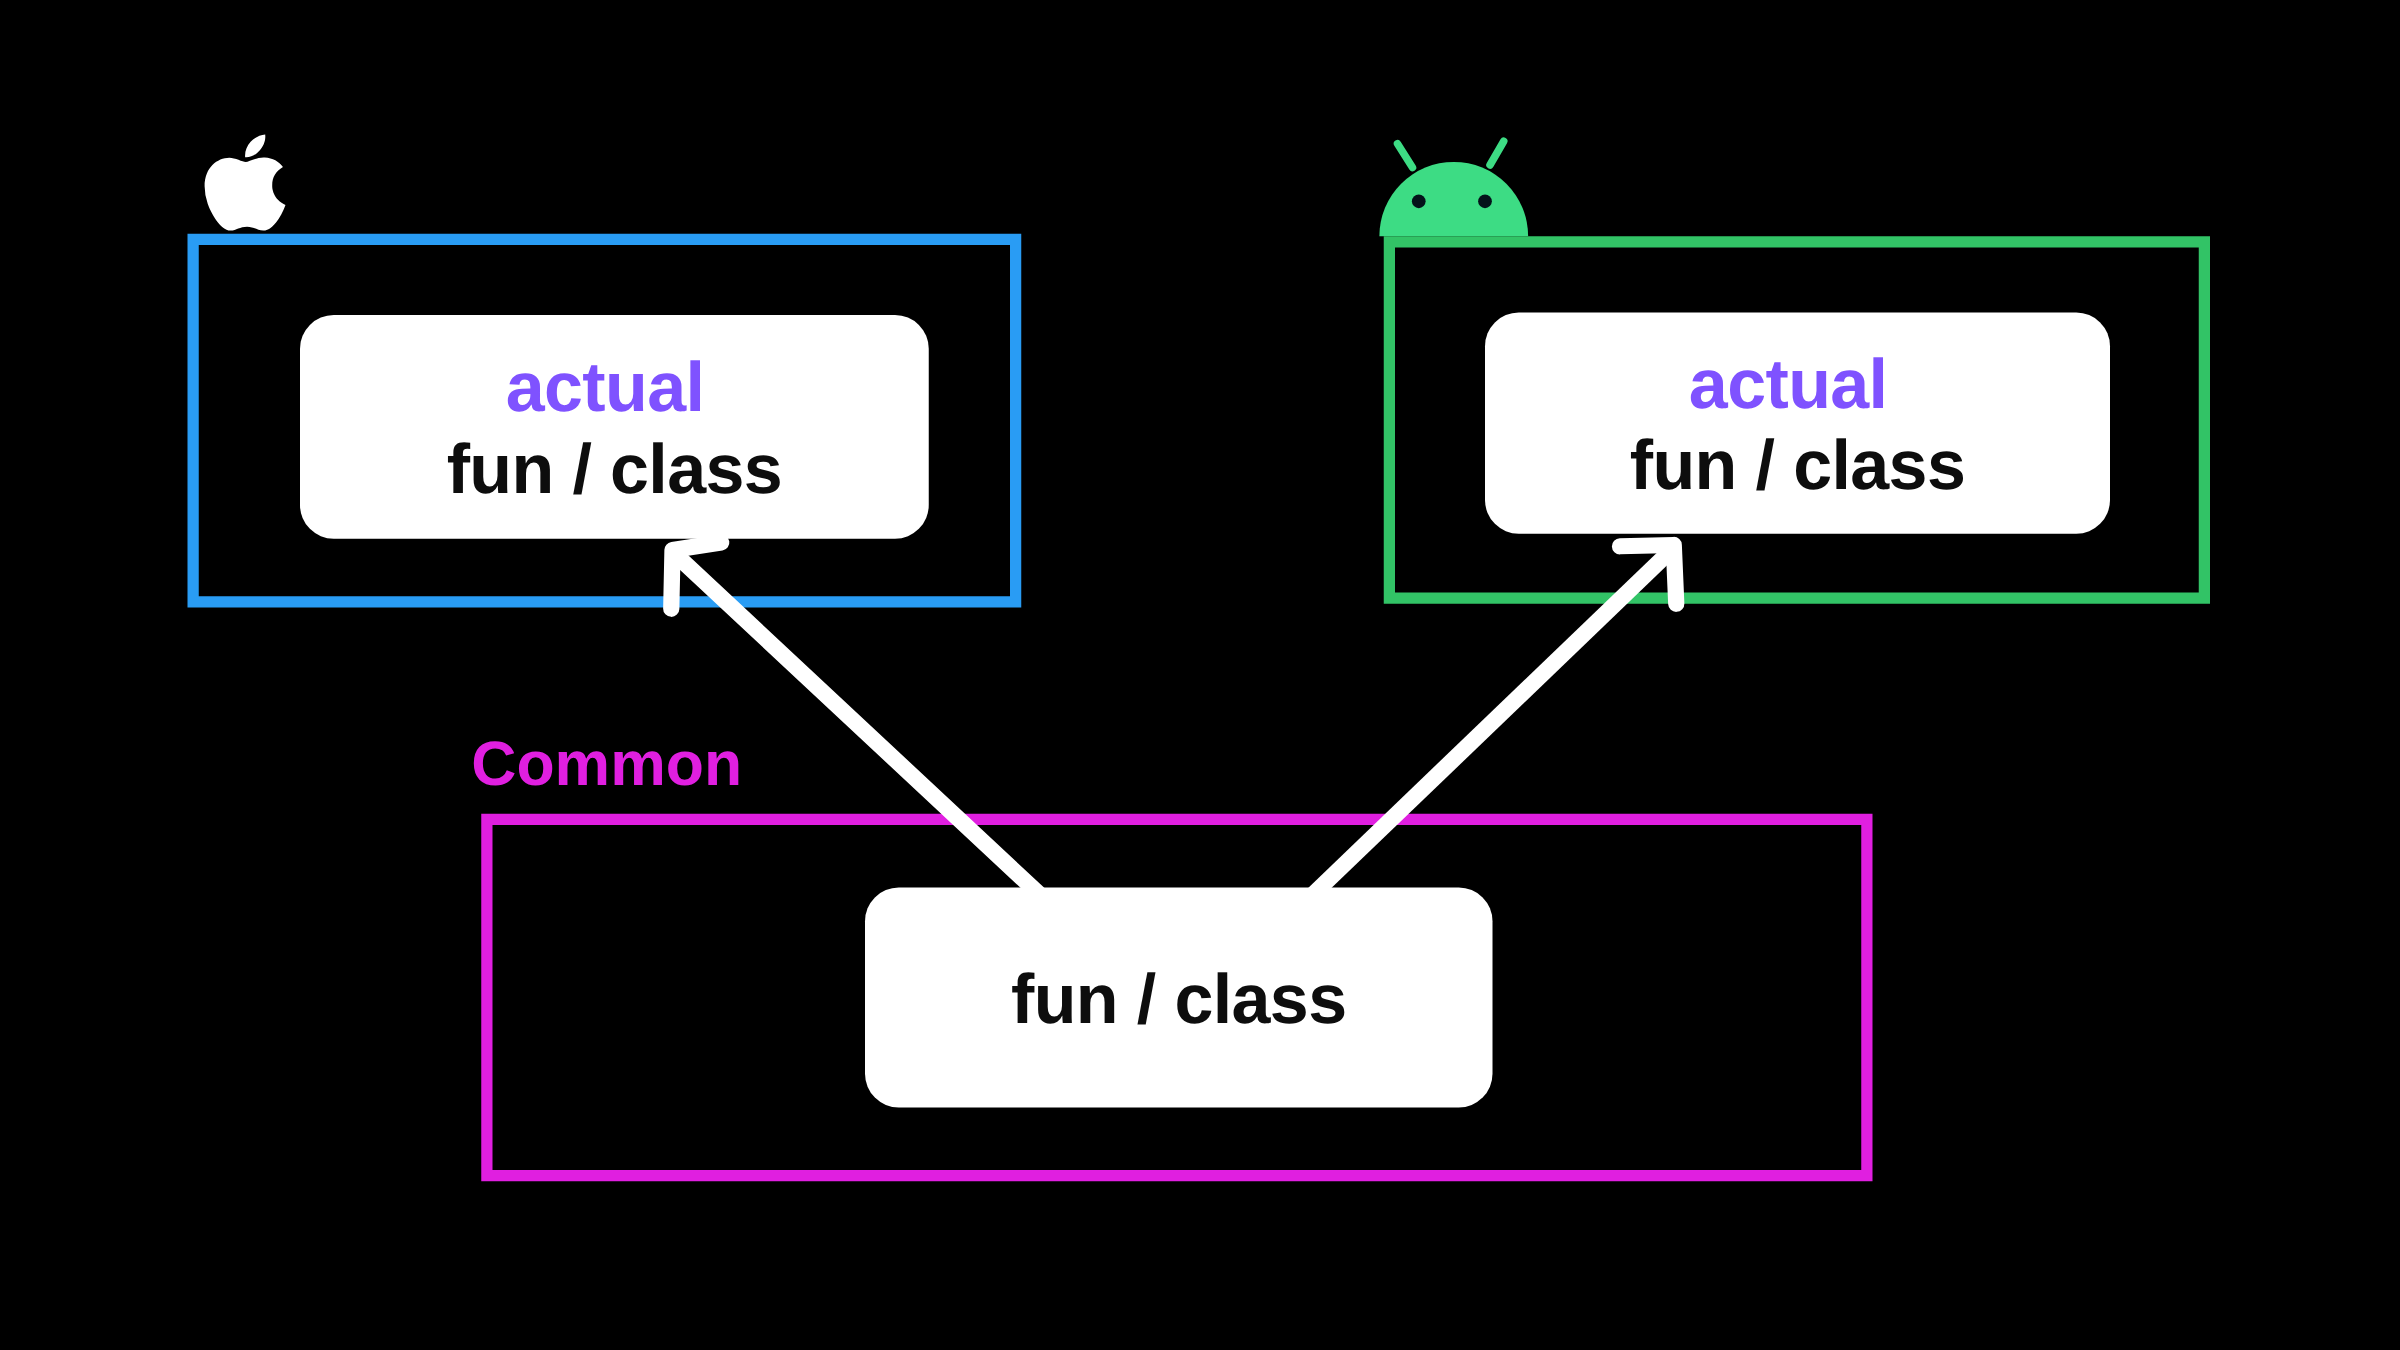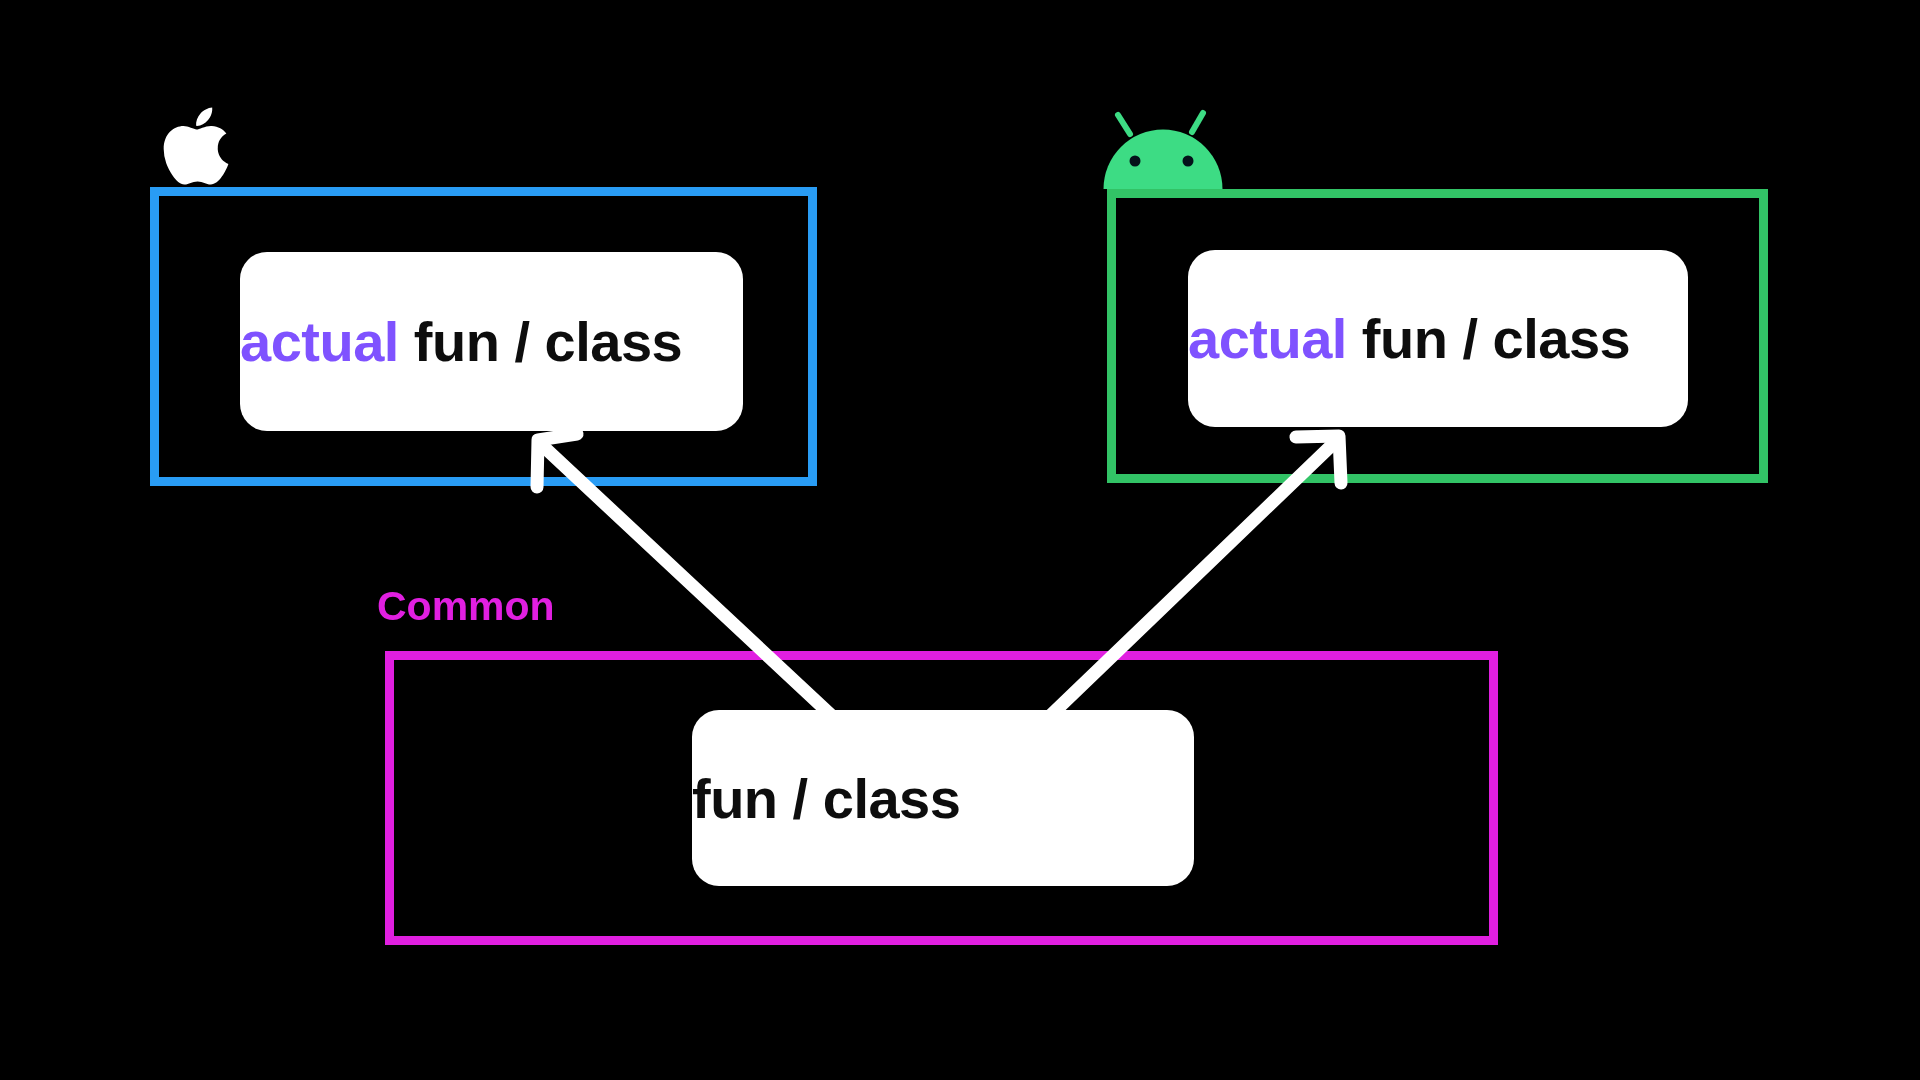--- a/index.html
+++ b/index.html
@@ -46,38 +46,39 @@
     left: 385px; top: 651px;
     width: 1113px; height: 294px;
     border-color: var(--common-border);
   }
   .card {
     position: absolute;
     background: var(--card-bg);
     border-radius: 27px;
     display: flex;
     align-items: center;
-    justify-content: flex-start;
+    justify-content: center;
     font-weight: 700;
     font-size: 56px;
     letter-spacing: -0.5px;
     color: var(--card-text);
     white-space: nowrap;
+    flex-direction: column;
   }
   .card-ios    { left: 240px;  top: 252px; width: 503px; height: 179px; }
   .card-android{ left: 1188px; top: 250px; width: 500px; height: 177px; }
   .card-expect { left: 692px;  top: 710px; width: 502px; height: 176px; }
   .keyword {
     color: var(--keyword);
     margin-right: 15px;
   }
   .common-label {
     position: absolute;
     left: 377px; top: 586px;
-    font-size: 41px;
+    font-size: 50px;
     font-weight: 700;
     color: var(--common-border);
     line-height: 1;
   }
   .icon-apple {
     position: absolute;
     left: 160px; top: 102px;
     width: 72px; height: 88px;
   }
   .icon-apple svg { width: 100%; height: 100%; fill: var(--apple-icon); }

